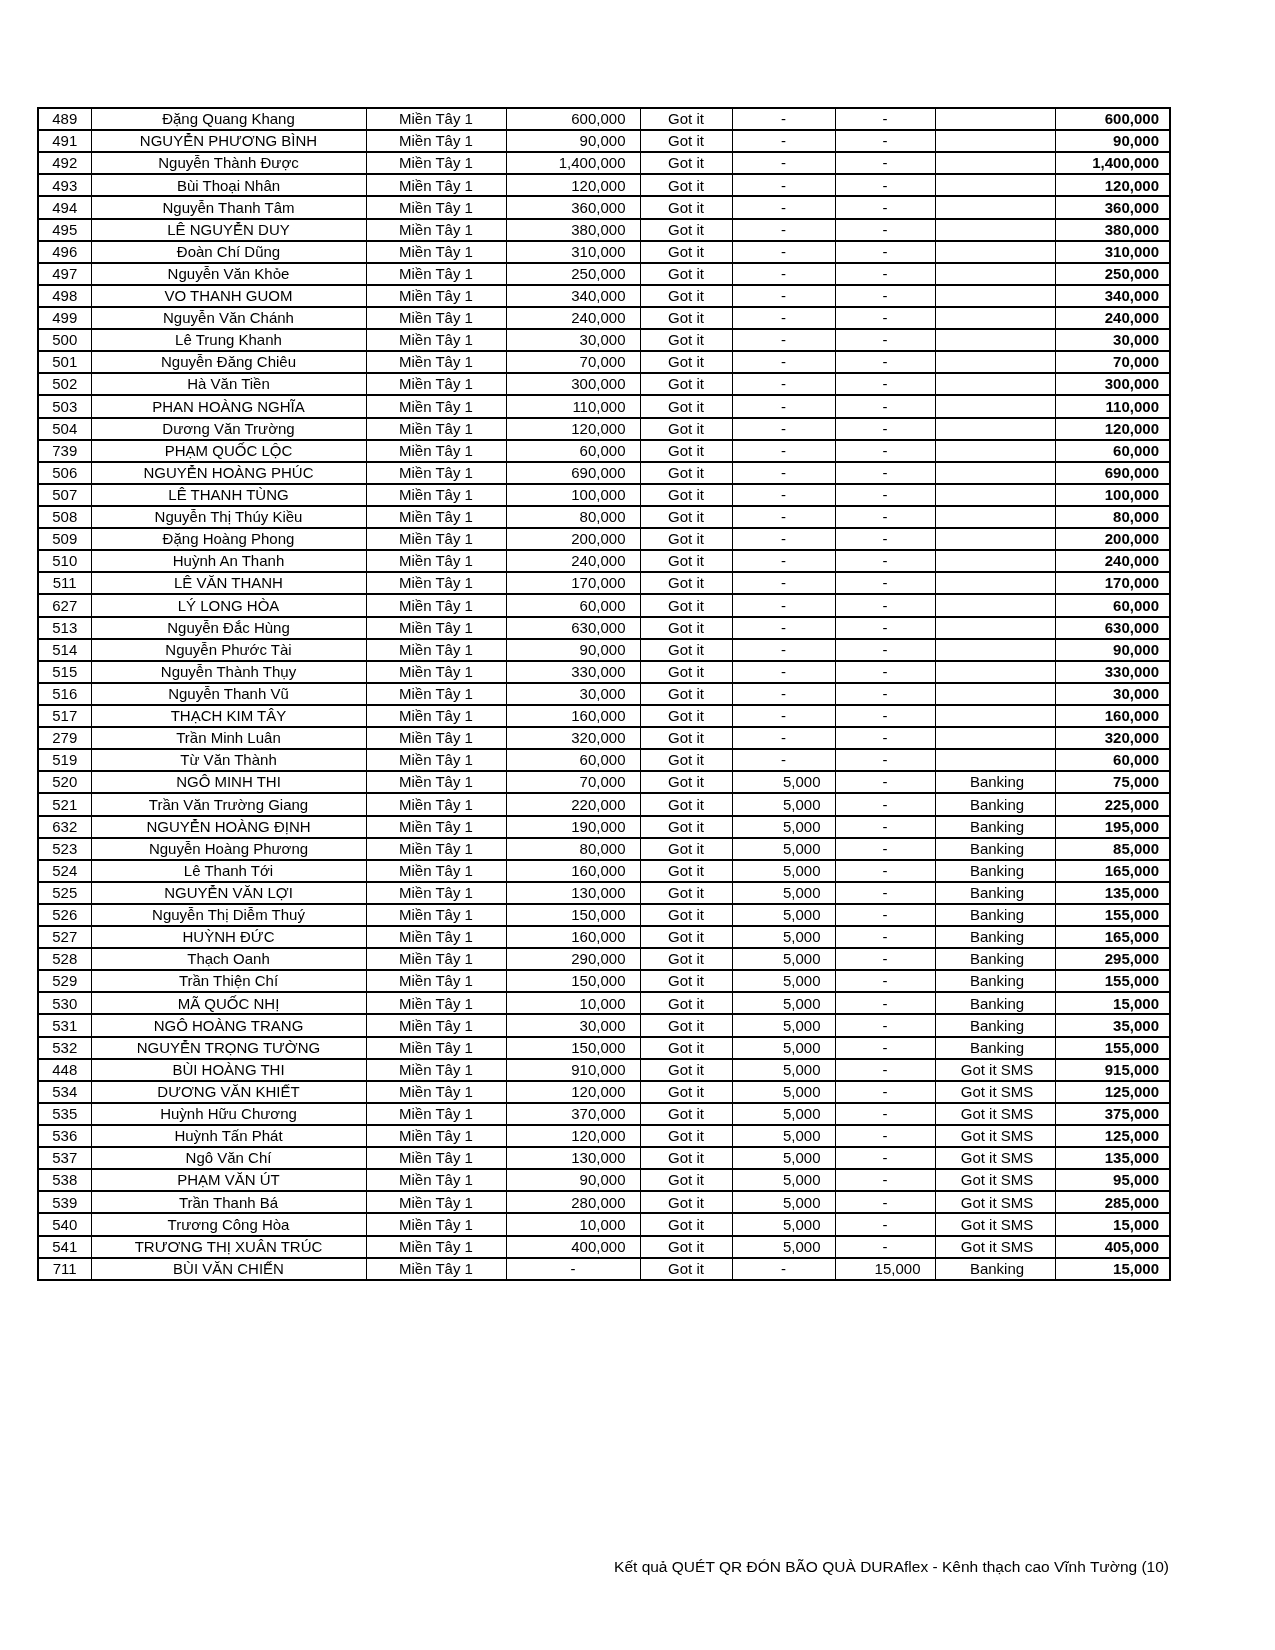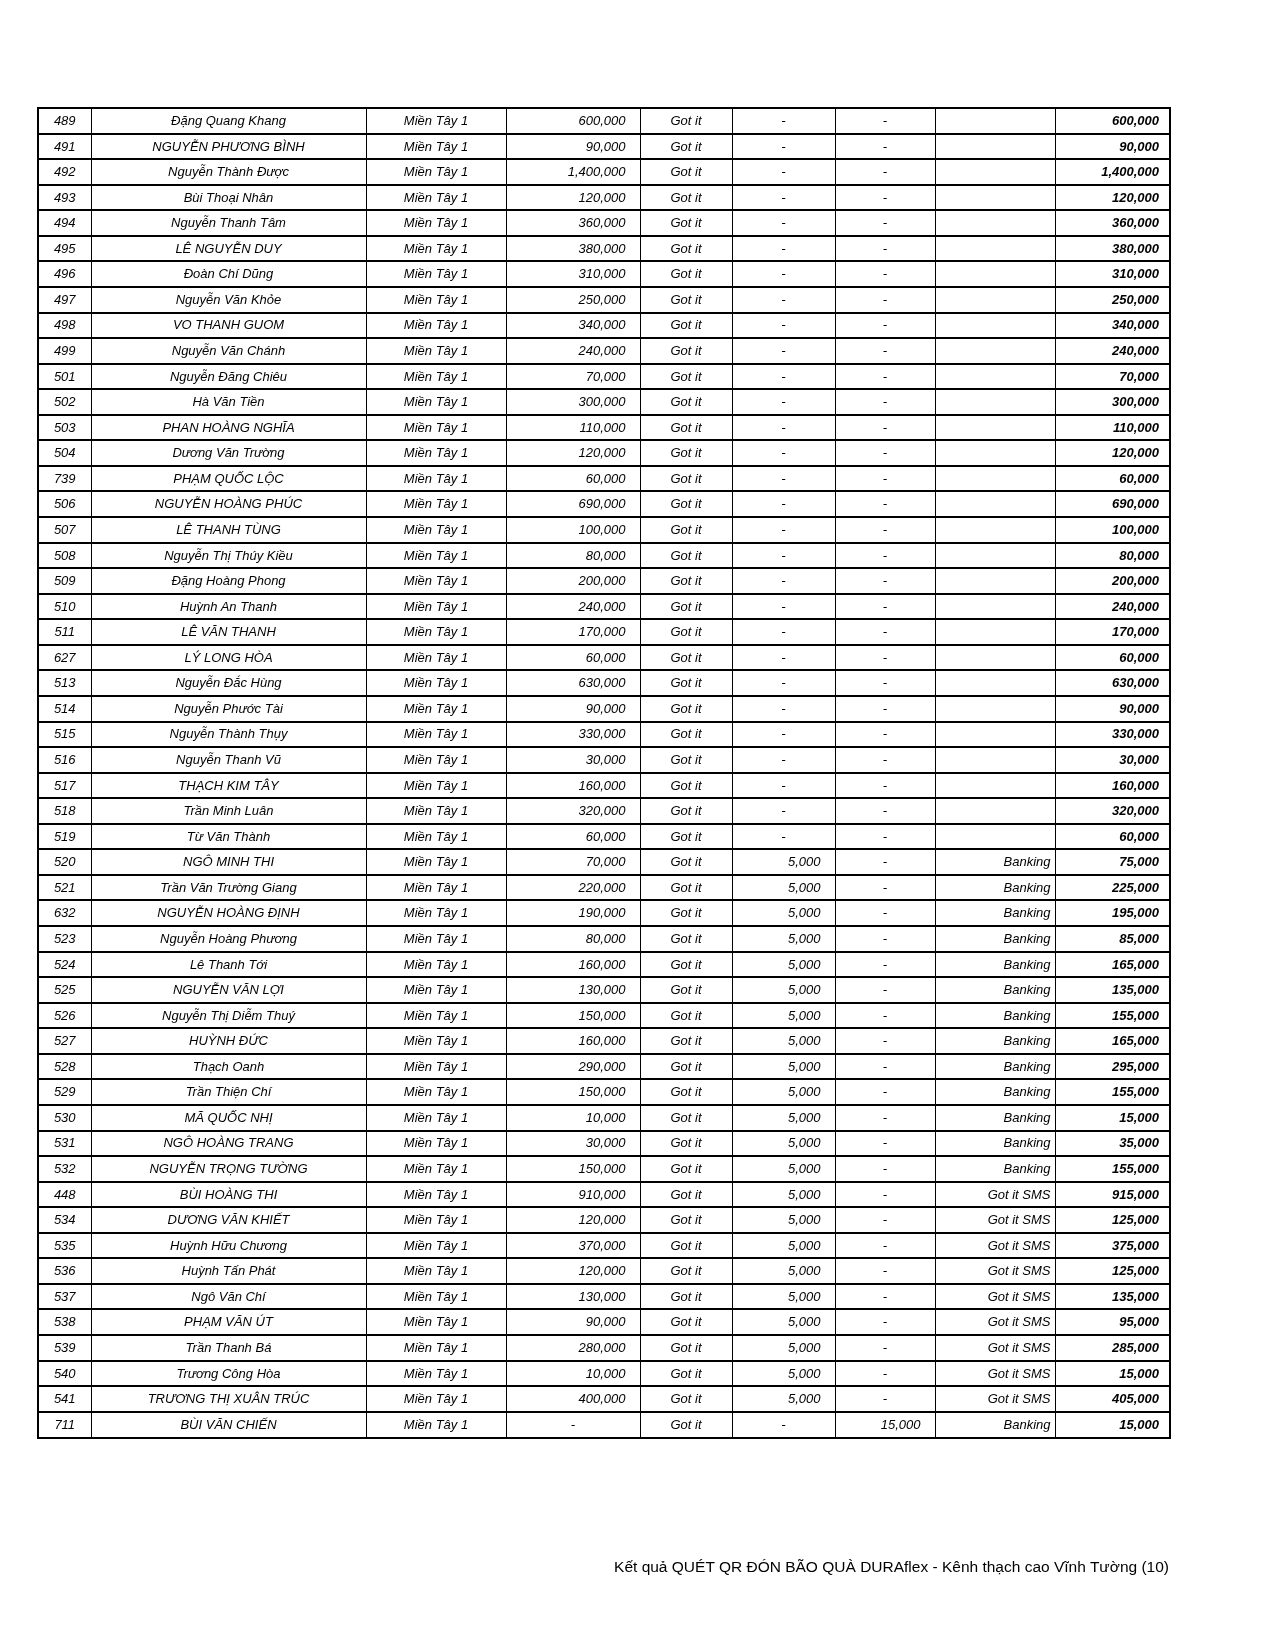--- a/index.html
+++ b/index.html
@@ -2,38 +2,38 @@
 <html><head>
 <meta charset="utf-8">
 <style>
   html,body{margin:0;padding:0;background:#ffffff;}
   body{
     width:1275px;height:1650px;position:relative;overflow:hidden;
     font-family:"Liberation Sans","DejaVu Sans",sans-serif;
     color:#000;
   }
   .sheet-table{
-    position:absolute;left:37px;top:107px;width:1132px;height:1332px;
+    position:absolute;left:37px;top:107px;width:1132px;height:1174px;
     border-collapse:collapse;table-layout:fixed;
     border:2.5px solid #000;
-    font-size:13px;line-height:1.05;font-style:italic;
+    font-size:15px;line-height:1.05;
   }
   .sheet-table td{
     border-left:1.3px solid #000;
     border-right:1.3px solid #000;
     border-top:2px solid #000;
     border-bottom:2px solid #000;
     padding:0 4px;
     white-space:nowrap;
     overflow:hidden;
     vertical-align:middle;
   }
   td.c-no, td.c-name, td.c-region, td.c-status{text-align:center;}
   td.c-amount, td.c-bonus1, td.c-bonus2{text-align:right;padding-right:14px;}
-  td.c-method{text-align:right;padding-left:8px;}
+  td.c-method{text-align:center;padding-left:8px;}
   td.c-total{text-align:right;font-weight:bold;padding-right:10px;}
   td.dash{text-align:center;padding-right:4px;}
   .footer-note{
     position:absolute;
     right:106px;
     top:1558px;
     font-size:15.5px;
     white-space:nowrap;
   }
 </style>
@@ -157,20 +157,31 @@
         <td class="c-name">Nguyễn Văn Chánh</td>
         <td class="c-region">Miền Tây 1</td>
         <td class="c-amount">240,000</td>
         <td class="c-status">Got it</td>
         <td class="c-bonus1 dash">-</td>
         <td class="c-bonus2 dash">-</td>
         <td class="c-method"></td>
         <td class="c-total">240,000</td>
       </tr>
       <tr>
+        <td class="c-no">500</td>
+        <td class="c-name">Lê Trung Khanh</td>
+        <td class="c-region">Miền Tây 1</td>
+        <td class="c-amount">30,000</td>
+        <td class="c-status">Got it</td>
+        <td class="c-bonus1 dash">-</td>
+        <td class="c-bonus2 dash">-</td>
+        <td class="c-method"></td>
+        <td class="c-total">30,000</td>
+      </tr>
+      <tr>
         <td class="c-no">501</td>
         <td class="c-name">Nguyễn Đăng Chiêu</td>
         <td class="c-region">Miền Tây 1</td>
         <td class="c-amount">70,000</td>
         <td class="c-status">Got it</td>
         <td class="c-bonus1 dash">-</td>
         <td class="c-bonus2 dash">-</td>
         <td class="c-method"></td>
         <td class="c-total">70,000</td>
       </tr>
@@ -344,21 +355,21 @@
         <td class="c-name">THẠCH KIM TÂY</td>
         <td class="c-region">Miền Tây 1</td>
         <td class="c-amount">160,000</td>
         <td class="c-status">Got it</td>
         <td class="c-bonus1 dash">-</td>
         <td class="c-bonus2 dash">-</td>
         <td class="c-method"></td>
         <td class="c-total">160,000</td>
       </tr>
       <tr>
-        <td class="c-no">518</td>
+        <td class="c-no">279</td>
         <td class="c-name">Trần Minh Luân</td>
         <td class="c-region">Miền Tây 1</td>
         <td class="c-amount">320,000</td>
         <td class="c-status">Got it</td>
         <td class="c-bonus1 dash">-</td>
         <td class="c-bonus2 dash">-</td>
         <td class="c-method"></td>
         <td class="c-total">320,000</td>
       </tr>
       <tr>

